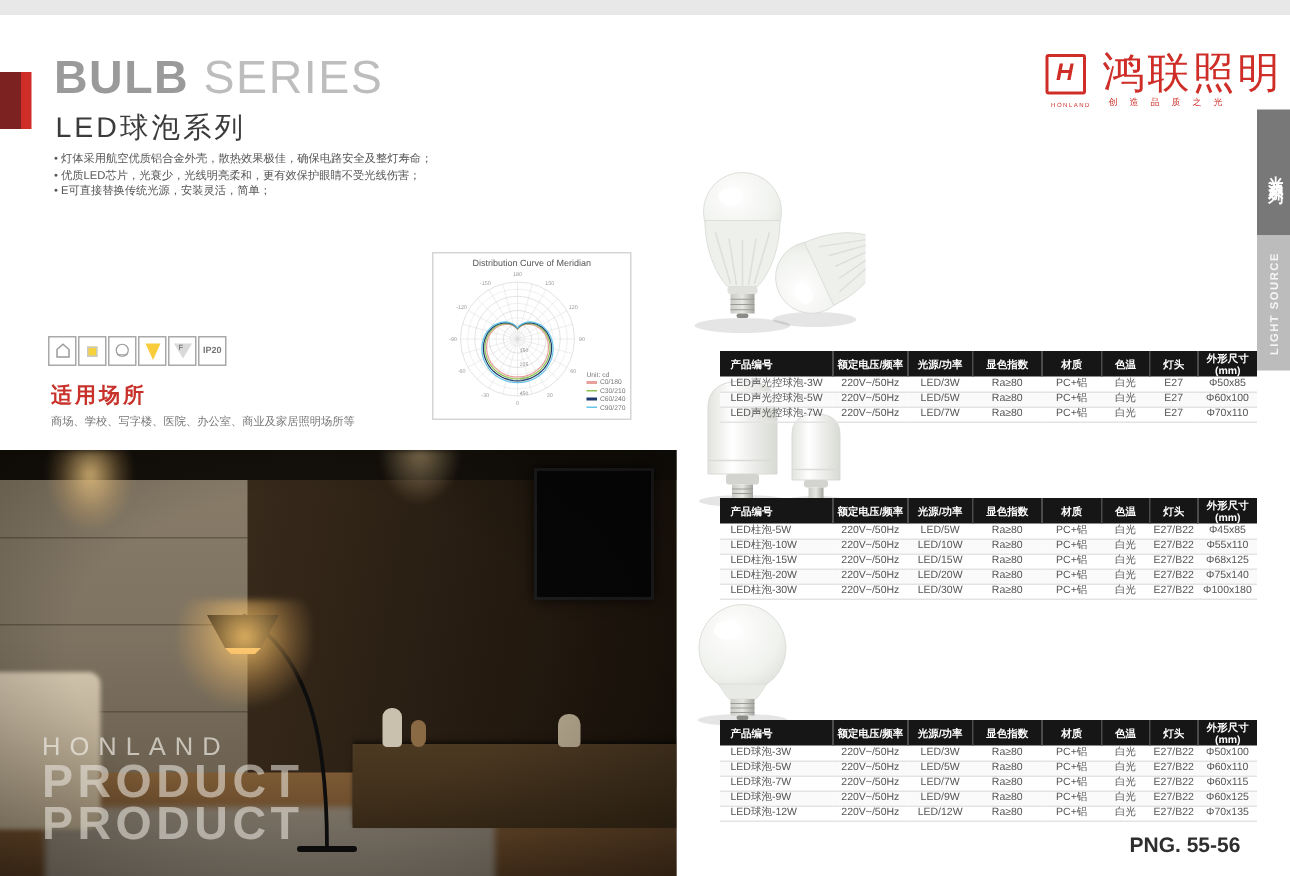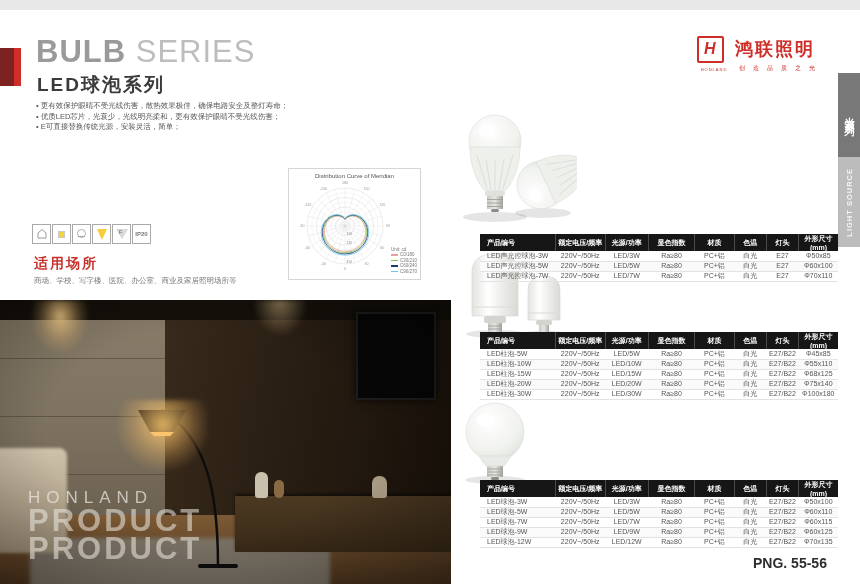--- a/index.html
+++ b/index.html
@@ -6,21 +6,21 @@
   html,body { background:#e8e8e8; }
   body { font-family:"Liberation Sans", sans-serif; }
   .page { position:relative; width:860px; height:576px; background:#ffffff; margin:10px auto; overflow:hidden; }
 
   
   .accent-bar  { position:absolute; left:0;  top:38px; width:14px; height:38px; background:#7c2322; }
   .accent-bar2 { position:absolute; left:14px; top:38px; width:7px;  height:38px; background:#cf2e28; }
   .title-en { position:absolute; left:36px; top:24px; font-size:31px; letter-spacing:1px; }
   .title-en .b { font-weight:bold; color:#9a9a9a; }
   .title-en .l { font-weight:300; color:#bdbdbd; }
-  .title-cn { position:absolute; left:37px; top:62px; font-size:19px; font-weight:bold; color:#3b3b3b; letter-spacing:2px; }
+  .title-cn { position:absolute; left:37px; top:62px; font-size:19px; font-weight:normal; color:#3b3b3b; letter-spacing:2px; }
   .features { position:absolute; left:36px; top:91px; width:370px; font-size:7.5px; color:#555; line-height:10.5px; }
 
   
   .icons-row { position:absolute; left:32px; top:214px; display:flex; gap:1px; }
   .cert-box { width:19px; height:20px; border:1px solid #a9a9a9; background:#fff; display:flex; align-items:center; justify-content:center; font-size:5px; color:#888; }
   .chip { width:7px; height:7px; background:#f5d23c; border:1px solid #c9c9c9; }
   .beam { width:0; height:0; border-left:5px solid transparent; border-right:5px solid transparent; border-top:11px solid #f8cc3a; }
   .tri-f { width:0; height:0; border-left:6px solid transparent; border-right:6px solid transparent; border-top:10px solid #d9d9d9; position:relative; }
   .tri-f span { position:absolute; top:-10px; left:-2.5px; font-size:5px; color:#666; }
   .ip20 { font-size:6px; color:#777; font-weight:bold; }
@@ -33,21 +33,21 @@
   .chart-title { margin-top:4px; text-align:center; font-size:6px; color:#555; }
   .chart-legend { position:absolute; right:3px; bottom:5px; font-size:4.5px; color:#777; line-height:5.5px; background:rgba(255,255,255,.8); }
   .chart-legend .row { display:flex; align-items:center; gap:2px; }
   .chart-legend .sw { display:inline-block; width:7px; height:1.5px; }
 
   
   .logo-wrap { position:absolute; left:697px; top:26px; display:flex; }
   .logo-mark { width:27px; height:27px; border:2px solid #cf2e28; border-radius:2px; position:relative; }
   .logo-mark .h { position:absolute; left:5px; top:2px; font-size:16px; font-weight:bold; font-style:italic; color:#cf2e28; }
   .logo-sub { position:absolute; left:-2px; top:29px; width:34px; text-align:center; font-size:4px; color:#cf2e28; letter-spacing:1px; }
-  .logo-cn { margin-left:11px; font-size:18px; font-weight:bold; color:#cf2e28; letter-spacing:2px; line-height:26px; }
+  .logo-cn { margin-left:11px; font-size:28px; font-weight:normal; color:#cf2e28; letter-spacing:2px; line-height:26px; }
   .logo-slogan { position:absolute; left:42px; top:28px; font-size:6px; color:#cf2e28; letter-spacing:8px; white-space:nowrap; }
 
   
   .side-tab-dark { position:absolute; left:838px; top:63px; width:22px; height:84px; background:#787878; display:flex; align-items:center; justify-content:center; }
   .side-tab-dark span { writing-mode:vertical-rl; color:#fff; font-size:10px; letter-spacing:3px; font-weight:bold; }
   .side-tab-light { position:absolute; left:838px; top:147px; width:22px; height:90px; background:#bcbcbc; display:flex; align-items:center; justify-content:center; }
   .side-tab-light span { writing-mode:vertical-rl; transform:rotate(180deg); color:#f5f5f5; font-size:7.5px; letter-spacing:1px; font-weight:bold; }
 
   
   .spec-table { position:absolute; left:480px; width:358px; border-collapse:collapse; table-layout:fixed; }
@@ -103,21 +103,21 @@
 
   <div class="accent-bar"></div>
   <div class="accent-bar2"></div>
   <div class="title-en">
     <span class="b">BULB</span>
     <span class="l">SERIES</span>
   </div>
   <div class="title-cn">LED球泡系列</div>
 
   <div class="features">
-      <div>• 更有效保护眼睛不受光线伤害，散热效果极佳，确保电路安全及整灯寿命；</div>
+      <div>• 灯体采用航空优质铝合金外壳，散热效果极佳，确保电路安全及整灯寿命；</div>
       <div>• 优质LED芯片，光衰少，光线明亮柔和，更有效保护眼睛不受光线伤害；</div>
       <div>• E可直接替换传统光源，安装灵活，简单；</div>
     </div>
 
   <div class="icons-row">
     <div class="cert-box">
       <svg width="12" height="12" viewBox="0 0 12 12">
           <path d="M2,5 L6,1.5 L10,5 L10,10 L2,10 Z" fill="none" stroke="#9a9a9a" stroke-width="1"></path>
         </svg>
     </div>

